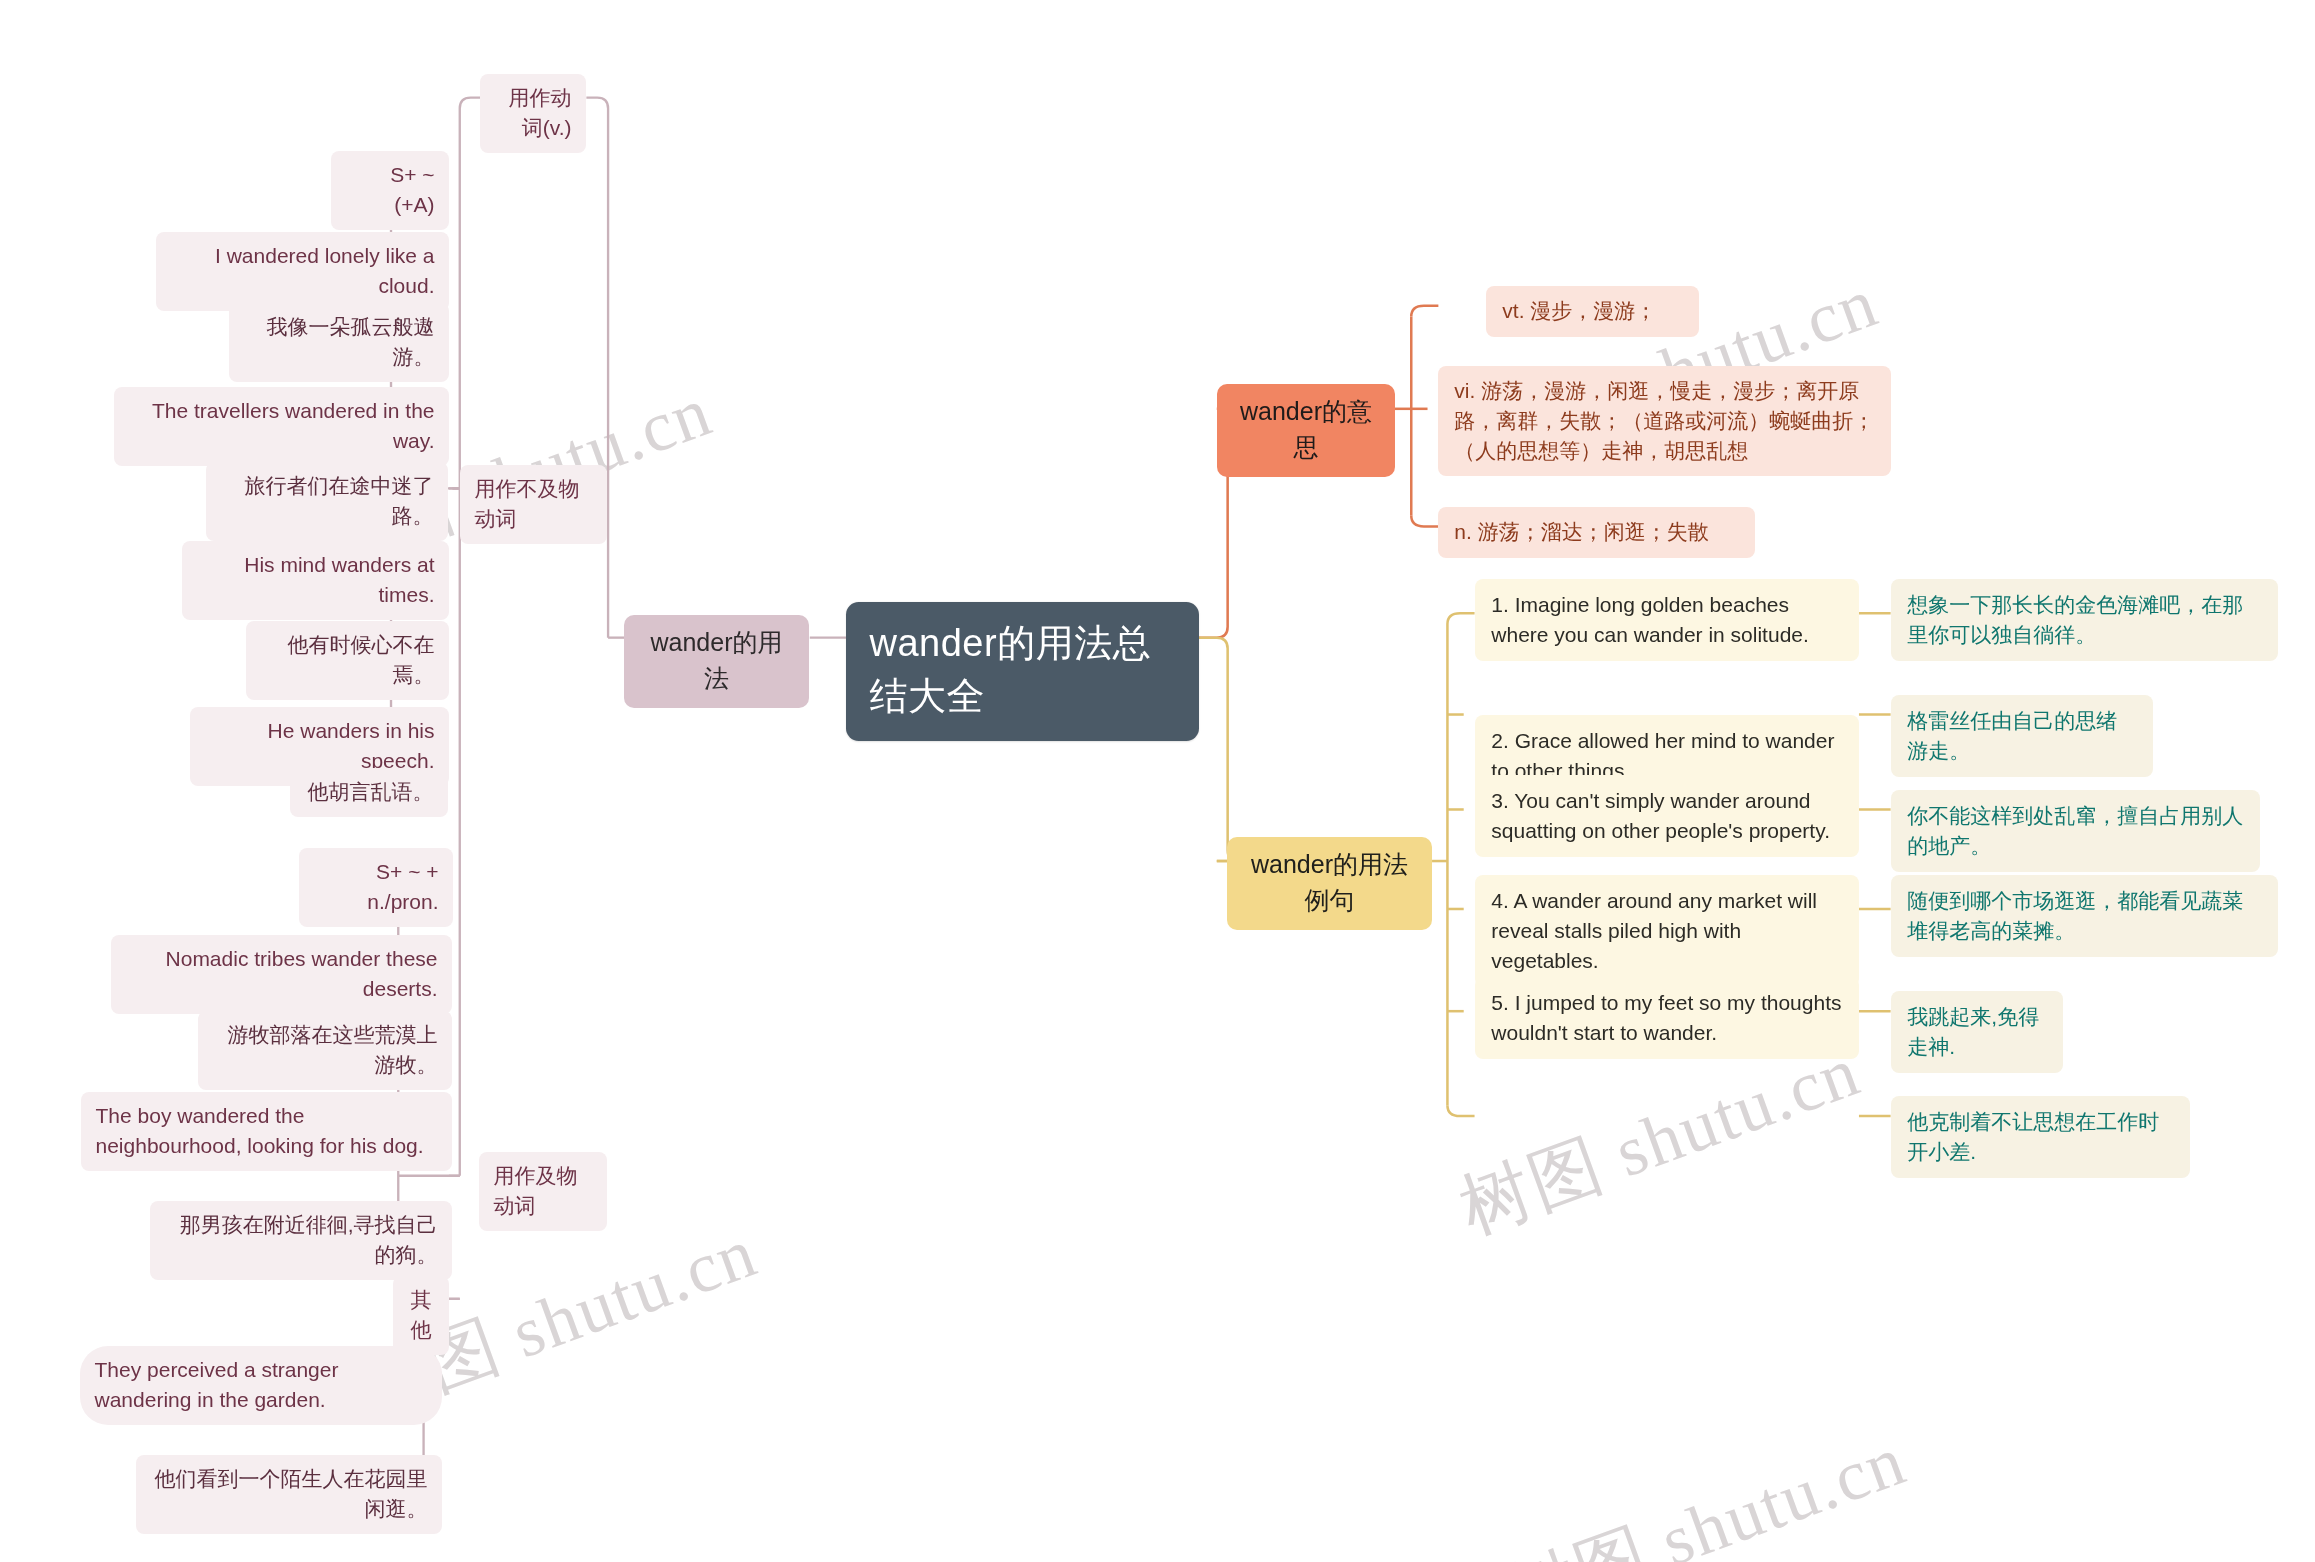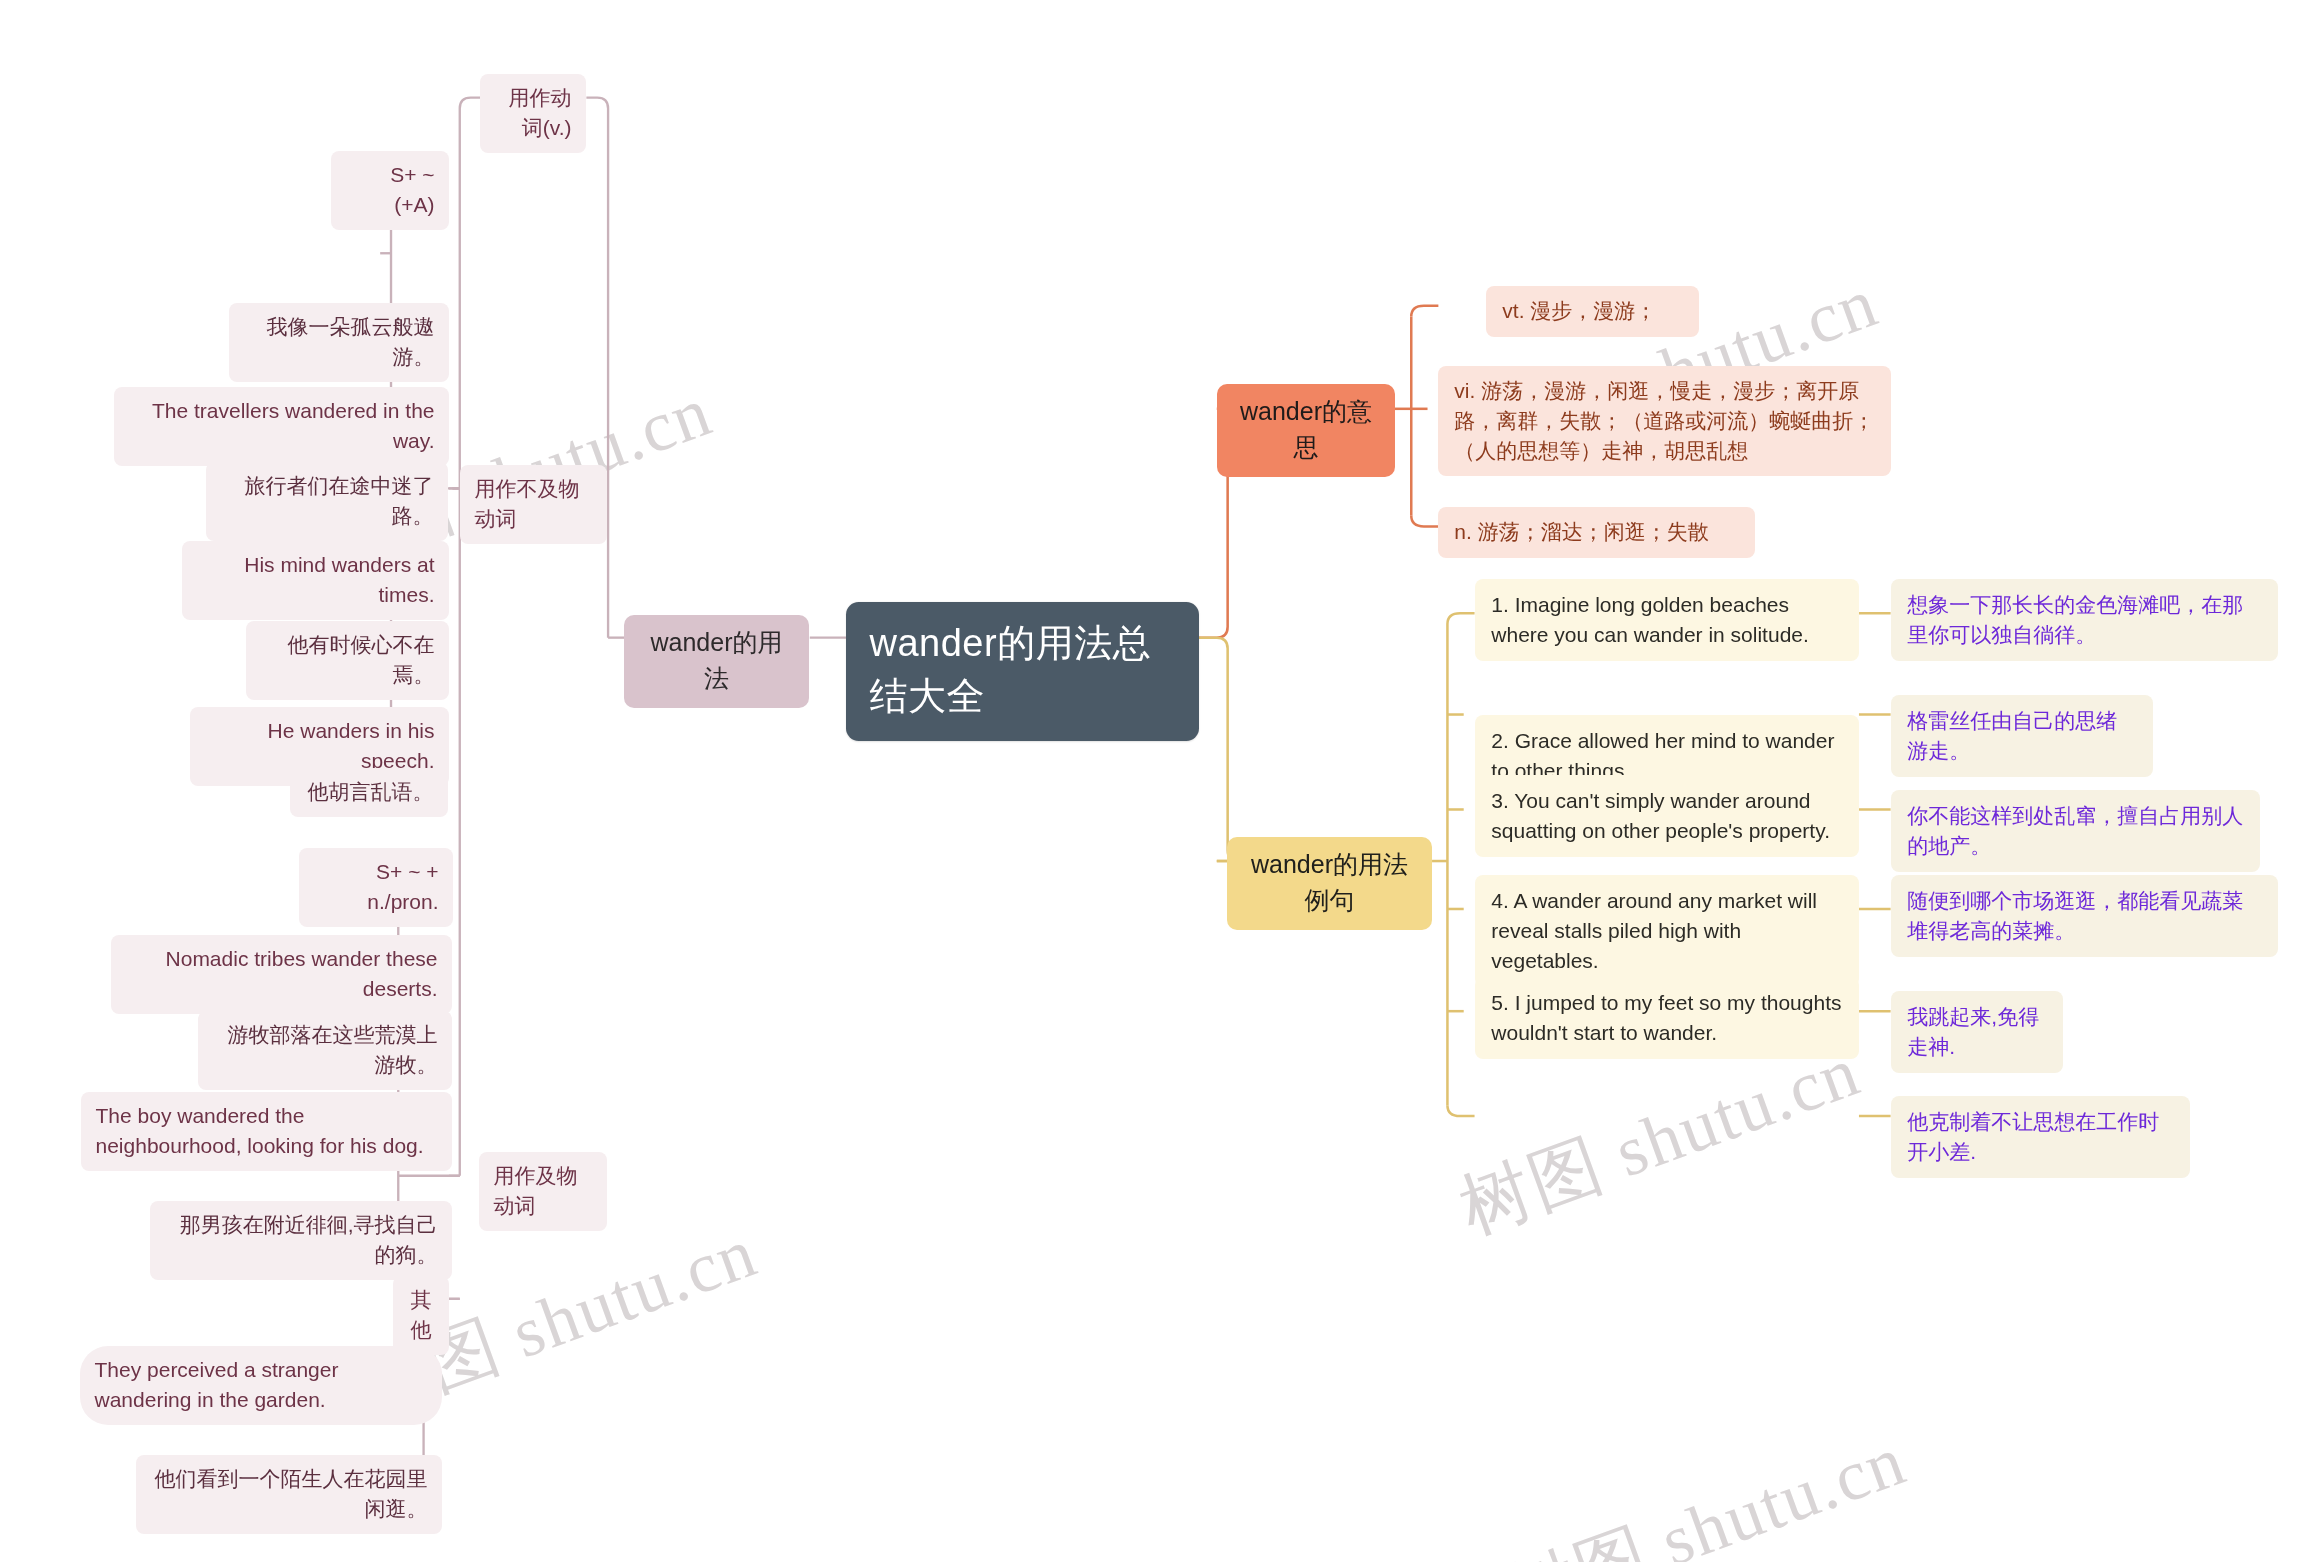--- a/index.html
+++ b/index.html
@@ -98,21 +98,21 @@
     border-radius:10px;
   }
   .n-yellow{
     background:#fdf7e2;
     color:#2c2b26;
     font-size:21px;
     padding:11px 16.3px 11.8px 16.3px;
   }
   .n-yellow2{
     background:#f7f2e3;
-    color:#6d28d9;
+    color:#0f766e;
     font-size:21px;
     padding:11px 16.3px 11.8px 16.3px;
   }
 </style>
 </head>
 <body>
 
 <div id="canvas">
 
   <div class="wm" style="left:299px;top:507px;">树图 shutu.cn</div>
@@ -223,20 +223,21 @@
   <div class="node n-pink ra" style="left:480px;top:74px;width:106px;">用作动词(v.)</div>
 
   <div class="node n-pink" style="left:460px;top:465px;width:147px;">用作不及物动词</div>
 
   <div class="node n-pink" style="left:479px;top:1152px;width:128px;">用作及物动词</div>
 
   <div class="node n-pink" style="left:393px;top:1276px;width:56px;text-align:center;">其他</div>
 
   <div class="node n-pink ra" style="left:331px;top:151px;width:118px;">S+ ~ (+A)</div>
 
+  <div class="node n-pink ra" style="left:156px;top:232px;width:293px;">I wandered lonely like a cloud.</div>
   <div class="node n-pink cn ra" style="left:229px;top:303px;width:220px;">我像一朵孤云般遨游。</div>
 
   <div class="node n-pink ra" style="left:114px;top:387px;width:335px;">The travellers wandered in the way.</div>
   <div class="node n-pink cn ra" style="left:206px;top:462px;width:242px;">旅行者们在途中迷了路。</div>
 
   <div class="node n-pink ra" style="left:182px;top:541px;width:267px;">His mind wanders at times.</div>
   <div class="node n-pink cn ra" style="left:246px;top:621px;width:203px;">他有时候心不在焉。</div>
 
   <div class="node n-pink ra" style="left:190px;top:707px;width:259px;">He wanders in his speech.</div>
   <div class="node n-pink cn ra" style="left:290px;top:768px;width:158px;">他胡言乱语。</div>

